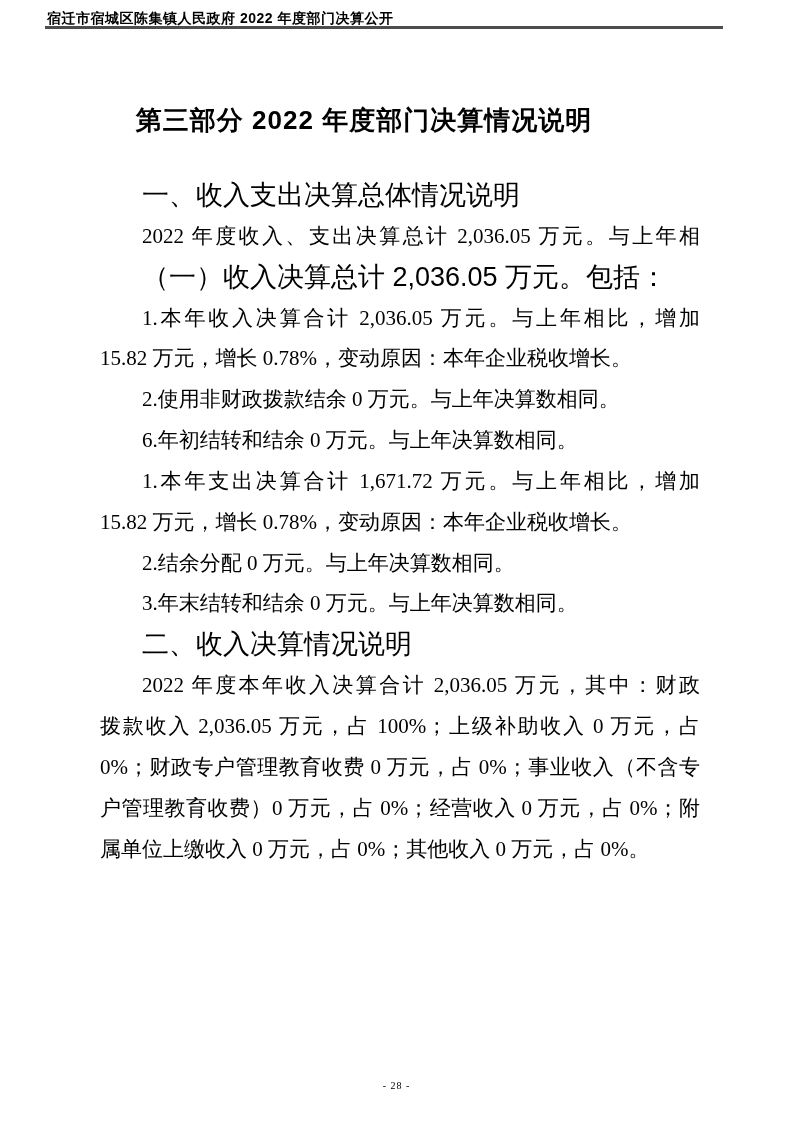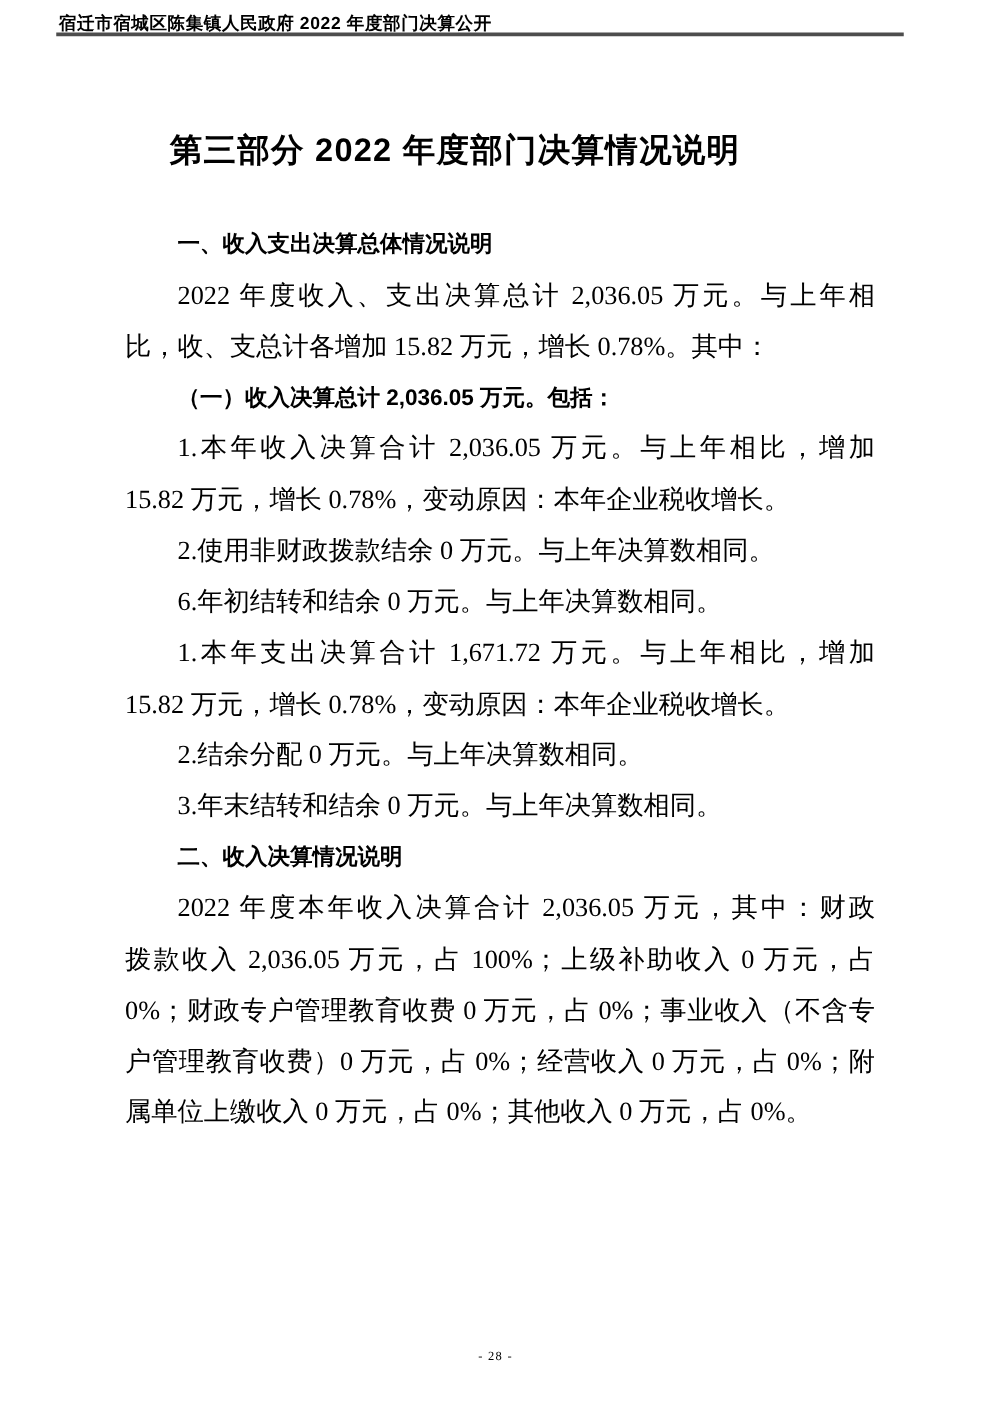--- a/index.html
+++ b/index.html
@@ -22,41 +22,40 @@
     font-weight:bold;font-size:26px;line-height:40px;letter-spacing:1px;white-space:nowrap;
   }
   .content{position:absolute;left:100px;top:175px;width:600px;}
   .ln{
     height:40.85px;line-height:40.85px;font-size:21px;white-space:nowrap;
   }
   .ln.indent{text-indent:42px;}
   .ln.justify{white-space:normal;text-align:justify;text-align-last:justify;text-justify:inter-ideograph;}
   .ln.head{
     font-family:"Liberation Sans","DejaVu Sans",sans-serif;
-    font-weight:bold;font-size:18px;
+    font-weight:normal;font-size:27px;
   }
   .page-number{
     position:absolute;left:0;top:1080px;width:793px;text-align:center;
     font-size:10px;letter-spacing:1px;
   }
 </style>
 </head>
 <body>
 
 <div class="page">
 
   <div class="running-title">宿迁市宿城区陈集镇人民政府 2022 年度部门决算公开</div>
   <div class="header-rule"></div>
 
   <div class="doc-title">第三部分 2022 年度部门决算情况说明</div>
 
   <div class="content">
     <div class="ln head indent">一、收入支出决算总体情况说明</div>
     <div class="ln indent justify">2022 年度收入、支出决算总计 2,036.05 万元。与上年相</div>
-    <div class="ln">比，收、支总计各增加 15.82 万元，增长 0.78%。其中：</div>
 
     <div class="ln head indent">（一）收入决算总计 2,036.05 万元。包括：</div>
     <div class="ln indent justify">1.本年收入决算合计 2,036.05 万元。与上年相比，增加</div>
     <div class="ln">15.82 万元，增长 0.78%，变动原因：本年企业税收增长。</div>
     <div class="ln indent">2.使用非财政拨款结余 0 万元。与上年决算数相同。</div>
     <div class="ln indent">6.年初结转和结余 0 万元。与上年决算数相同。</div>
 
     <div class="ln indent justify">1.本年支出决算合计 1,671.72 万元。与上年相比，增加</div>
     <div class="ln">15.82 万元，增长 0.78%，变动原因：本年企业税收增长。</div>
     <div class="ln indent">2.结余分配 0 万元。与上年决算数相同。</div>

